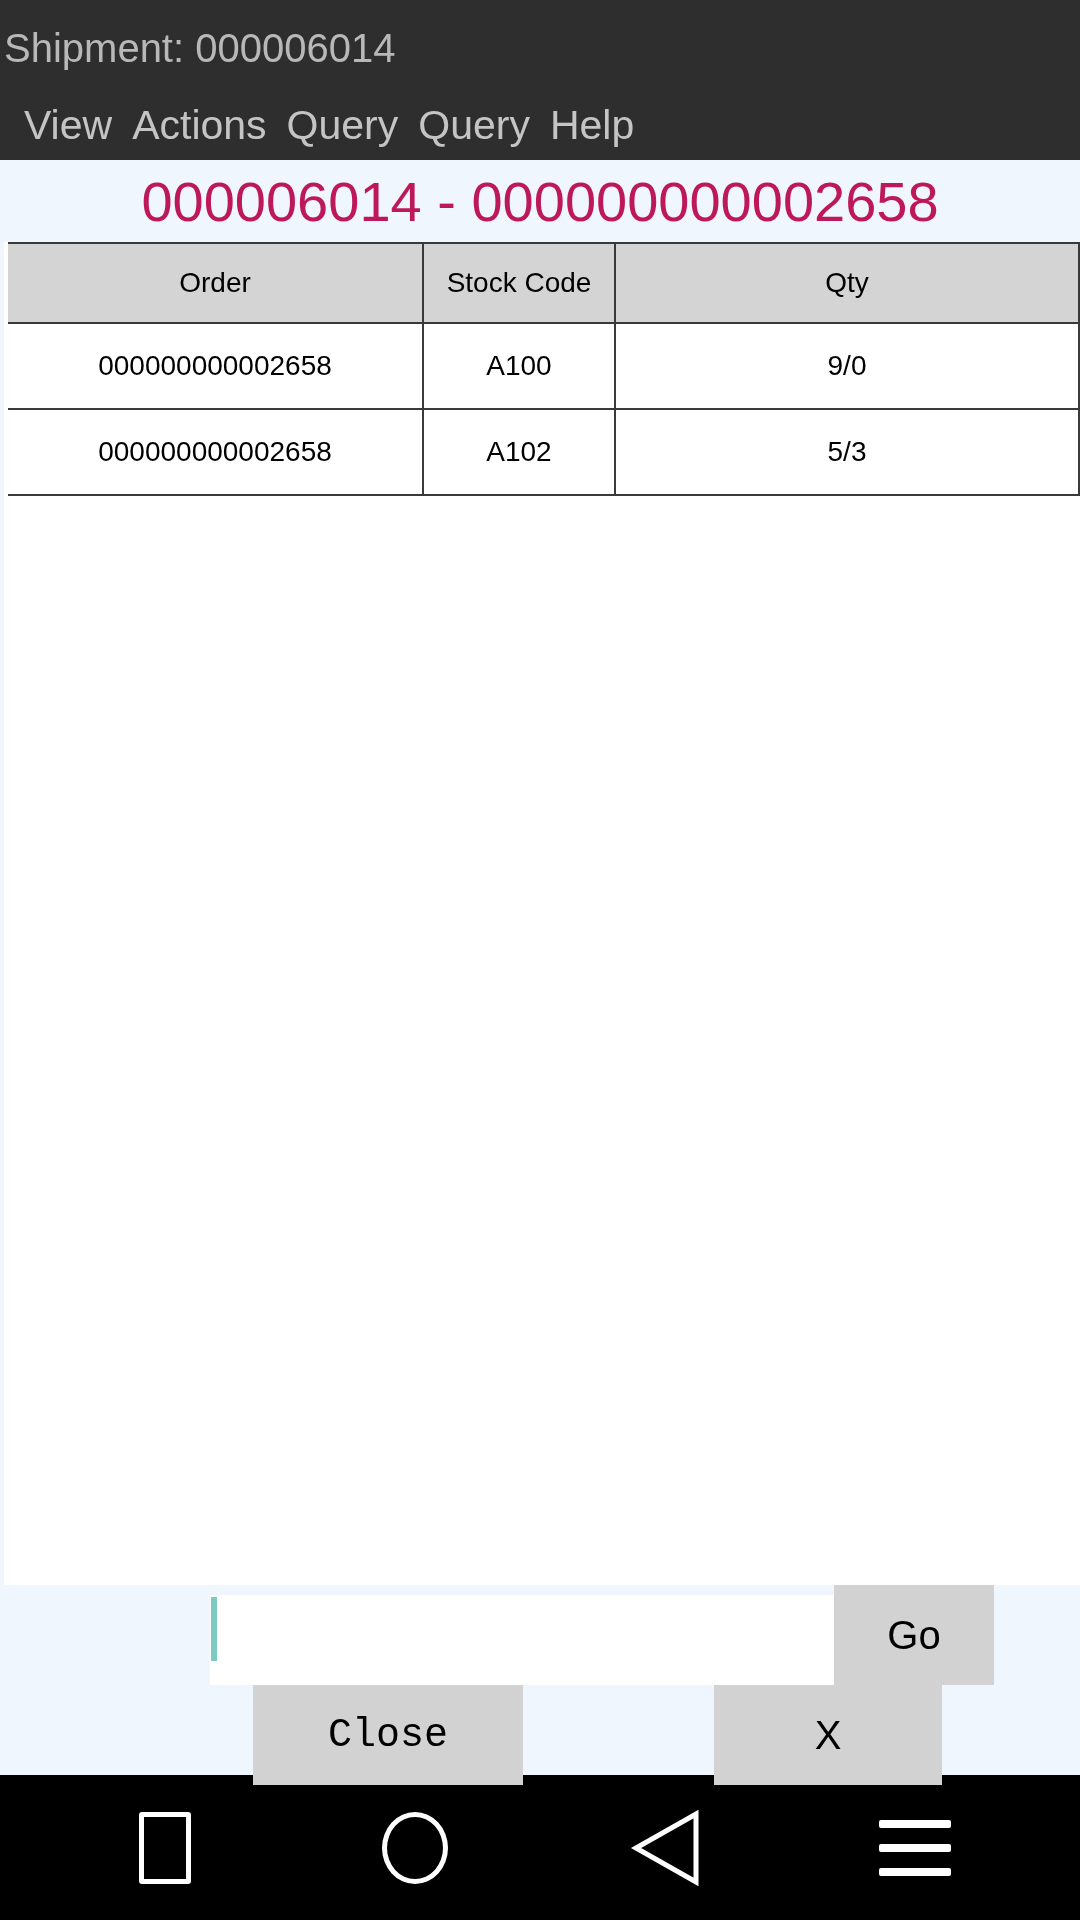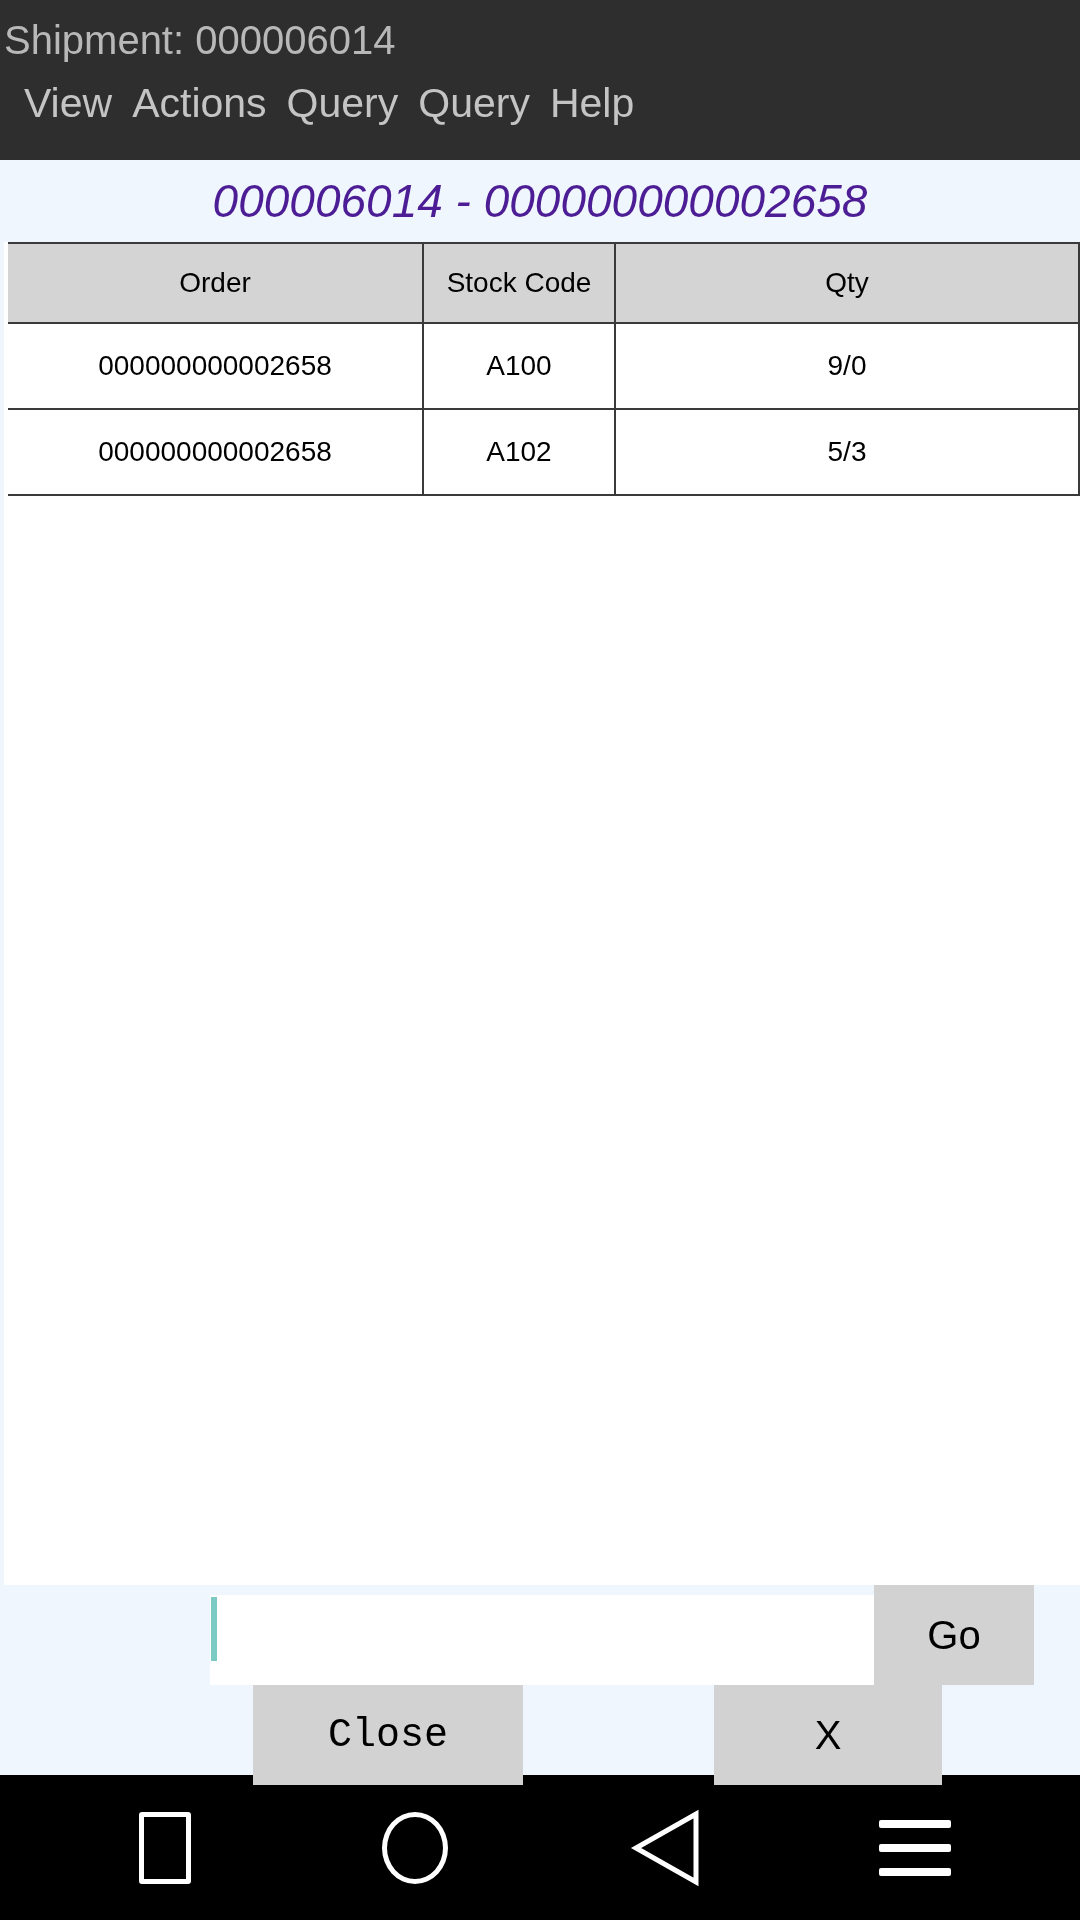--- a/index.html
+++ b/index.html
@@ -17,22 +17,22 @@
     display:flex; flex-direction:column;
     background:#eff6fd;
   }
 
   
   .header {
     background:#2e2e2e;
     height:160px;
     flex:0 0 160px;
     display:flex; flex-direction:column;
-    justify-content:flex-start;
-    padding-top:12px;
+    justify-content:space-between;
+    padding-top:20px;
   }
   .header-title {
     color:#b8b8b8;
     font-size:40px;
     line-height:56px;
     padding-left:4px;
     white-space:nowrap;
     letter-spacing:0px;
   }
   .menubar {
@@ -53,24 +53,23 @@
   
   .screen-title-bar {
     background:#eff6fd;
     height:82px;
     flex:0 0 82px;
     display:flex;
     align-items:center;
     justify-content:center;
   }
   .screen-title {
-    font-size:46px;
-    color:#4c1d95;
-    white-space:nowrap;
-    font-style:italic;
+    font-size:56px;
+    color:#be185d;
+    white-space:nowrap;
   }
 
   
   .table-wrap {
     flex:1 1 auto;
     background:#ffffff;
     padding-left:4px;
     display:flex;
     flex-direction:column;
     min-height:0;
@@ -142,21 +141,21 @@
     border:none;
     font-family:"Liberation Sans", sans-serif;
     font-size:40px;
     color:#000;
     display:flex;
     align-items:center;
     justify-content:center;
     cursor:pointer;
   }
   .btn-go {
-    left:874px; top:0px;
+    left:834px; top:0px;
     width:160px; height:100px;
   }
   .btn-close {
     left:253px; top:100px;
     width:270px; height:100px;font-family:Liberation Mono, monospace;
   }
   .btn-x {
     left:714px; top:100px;
     width:228px; height:100px;
   }

